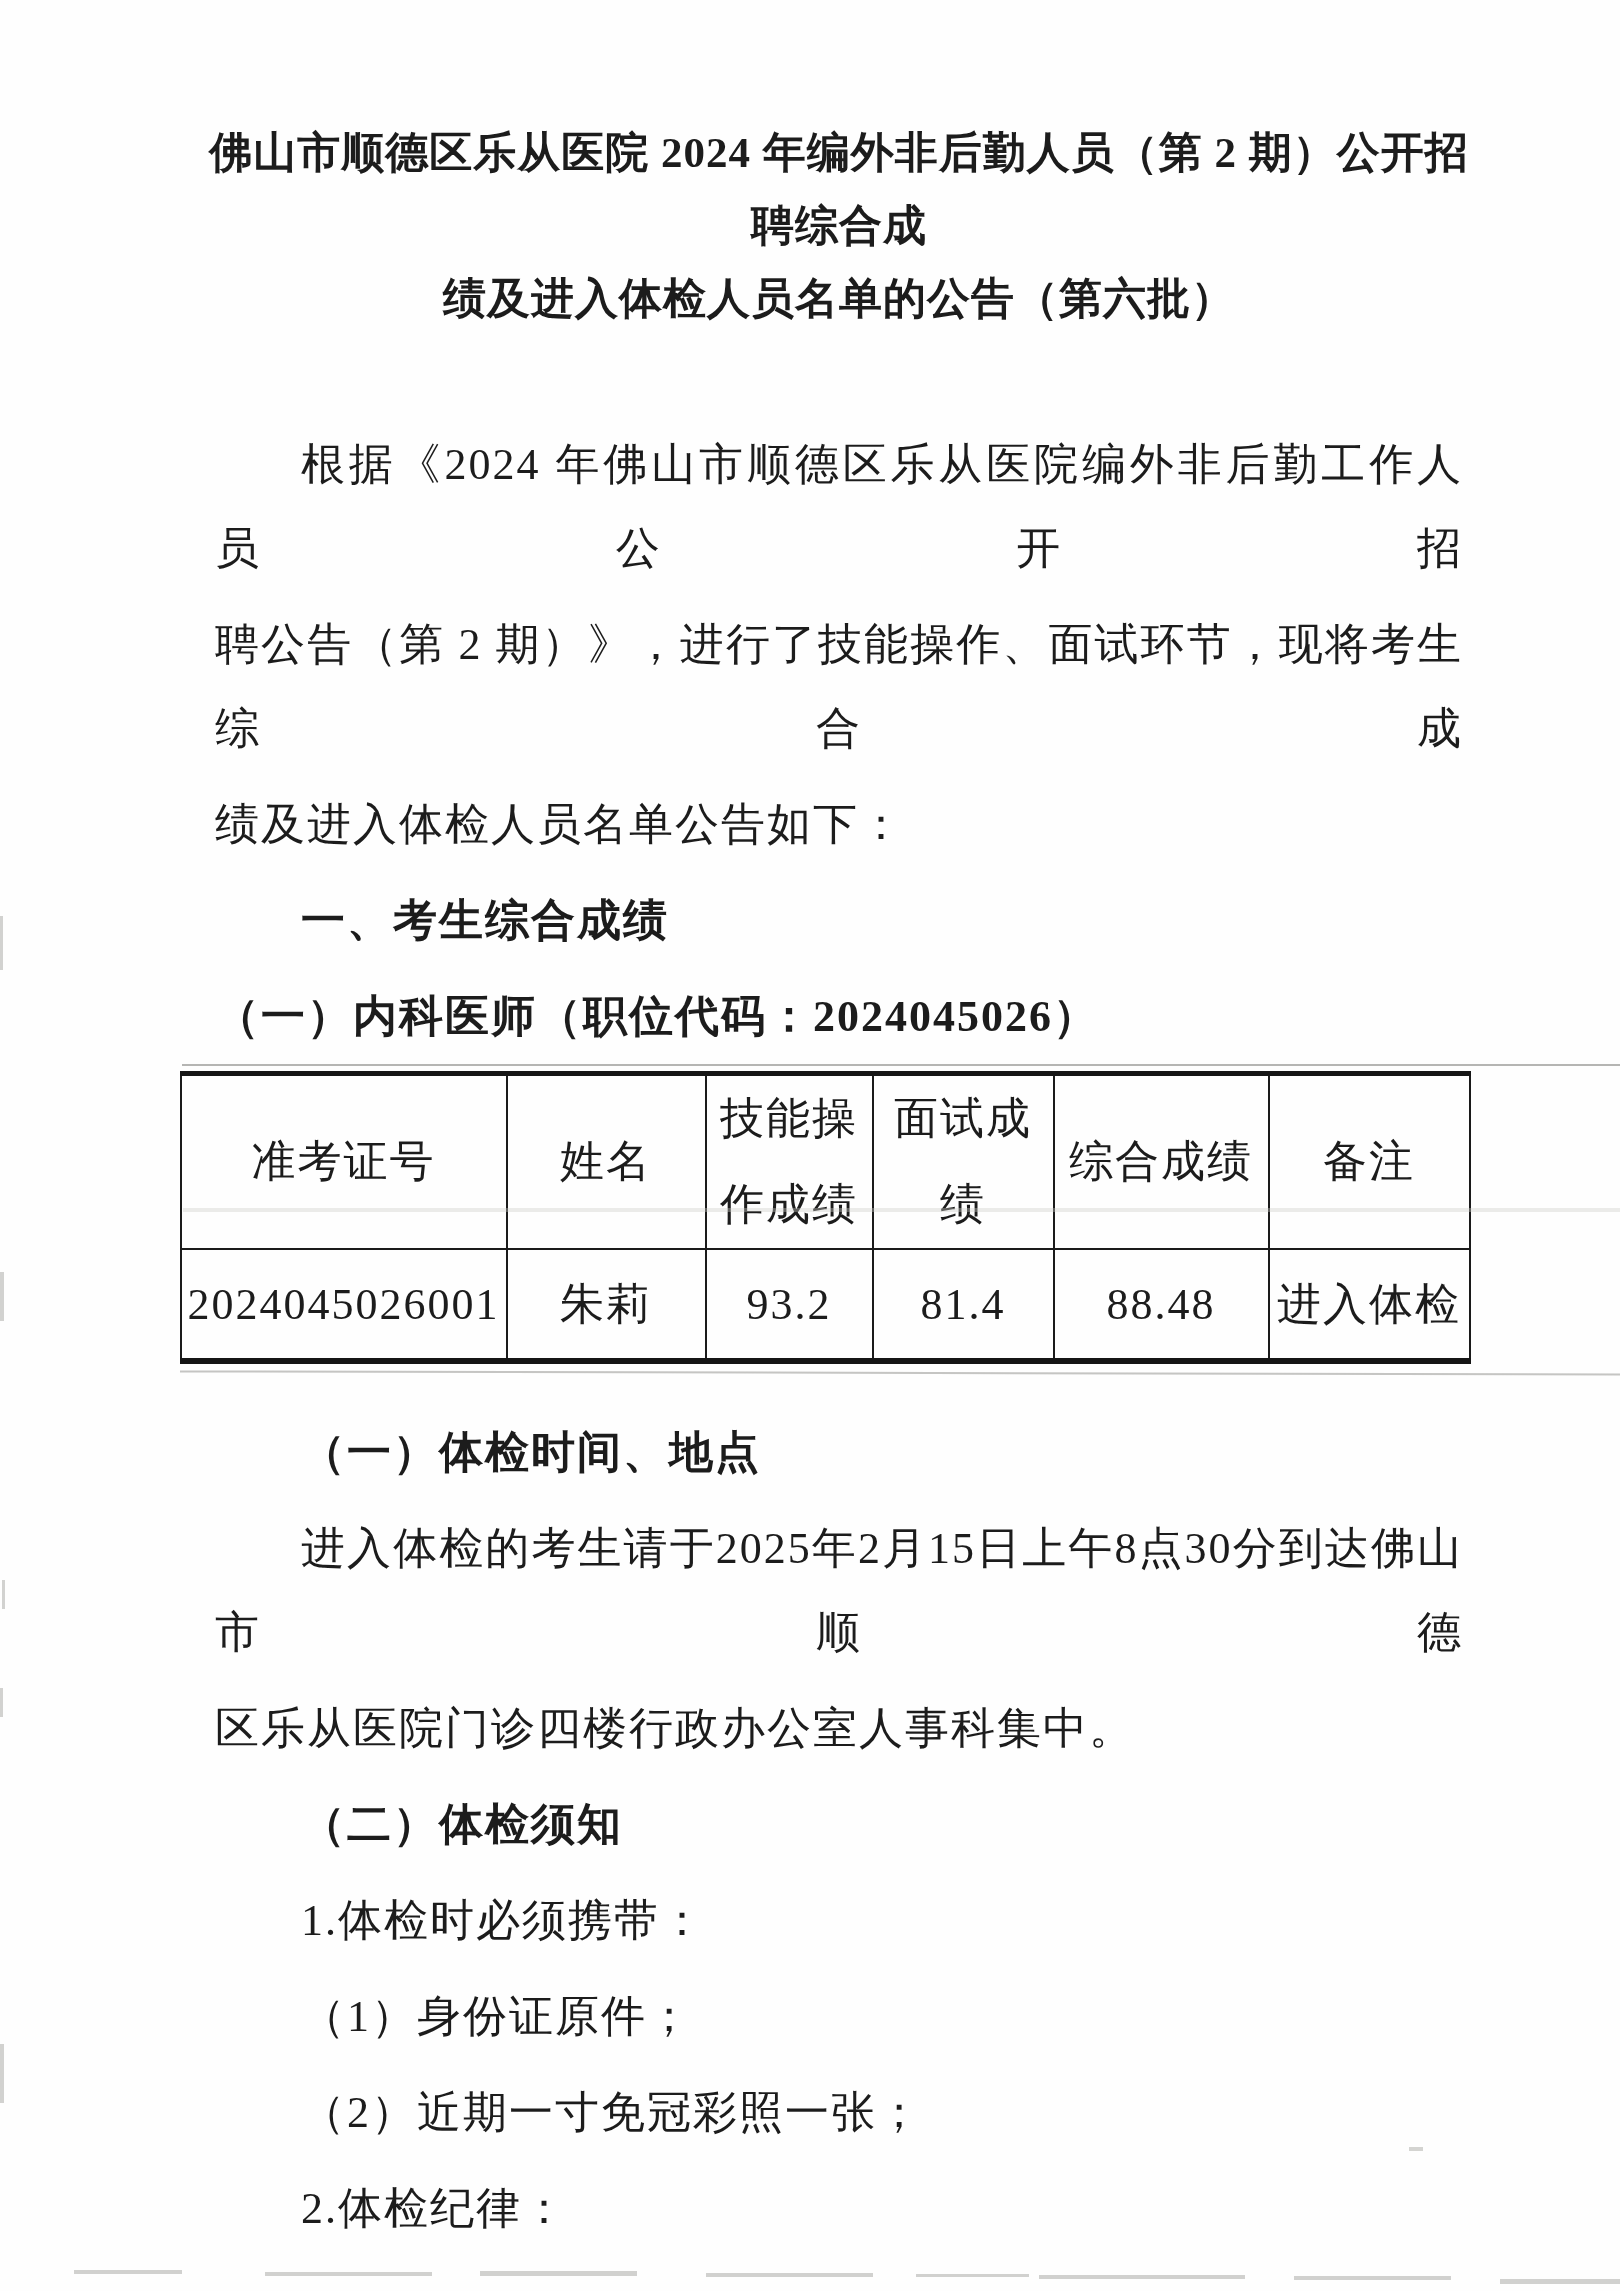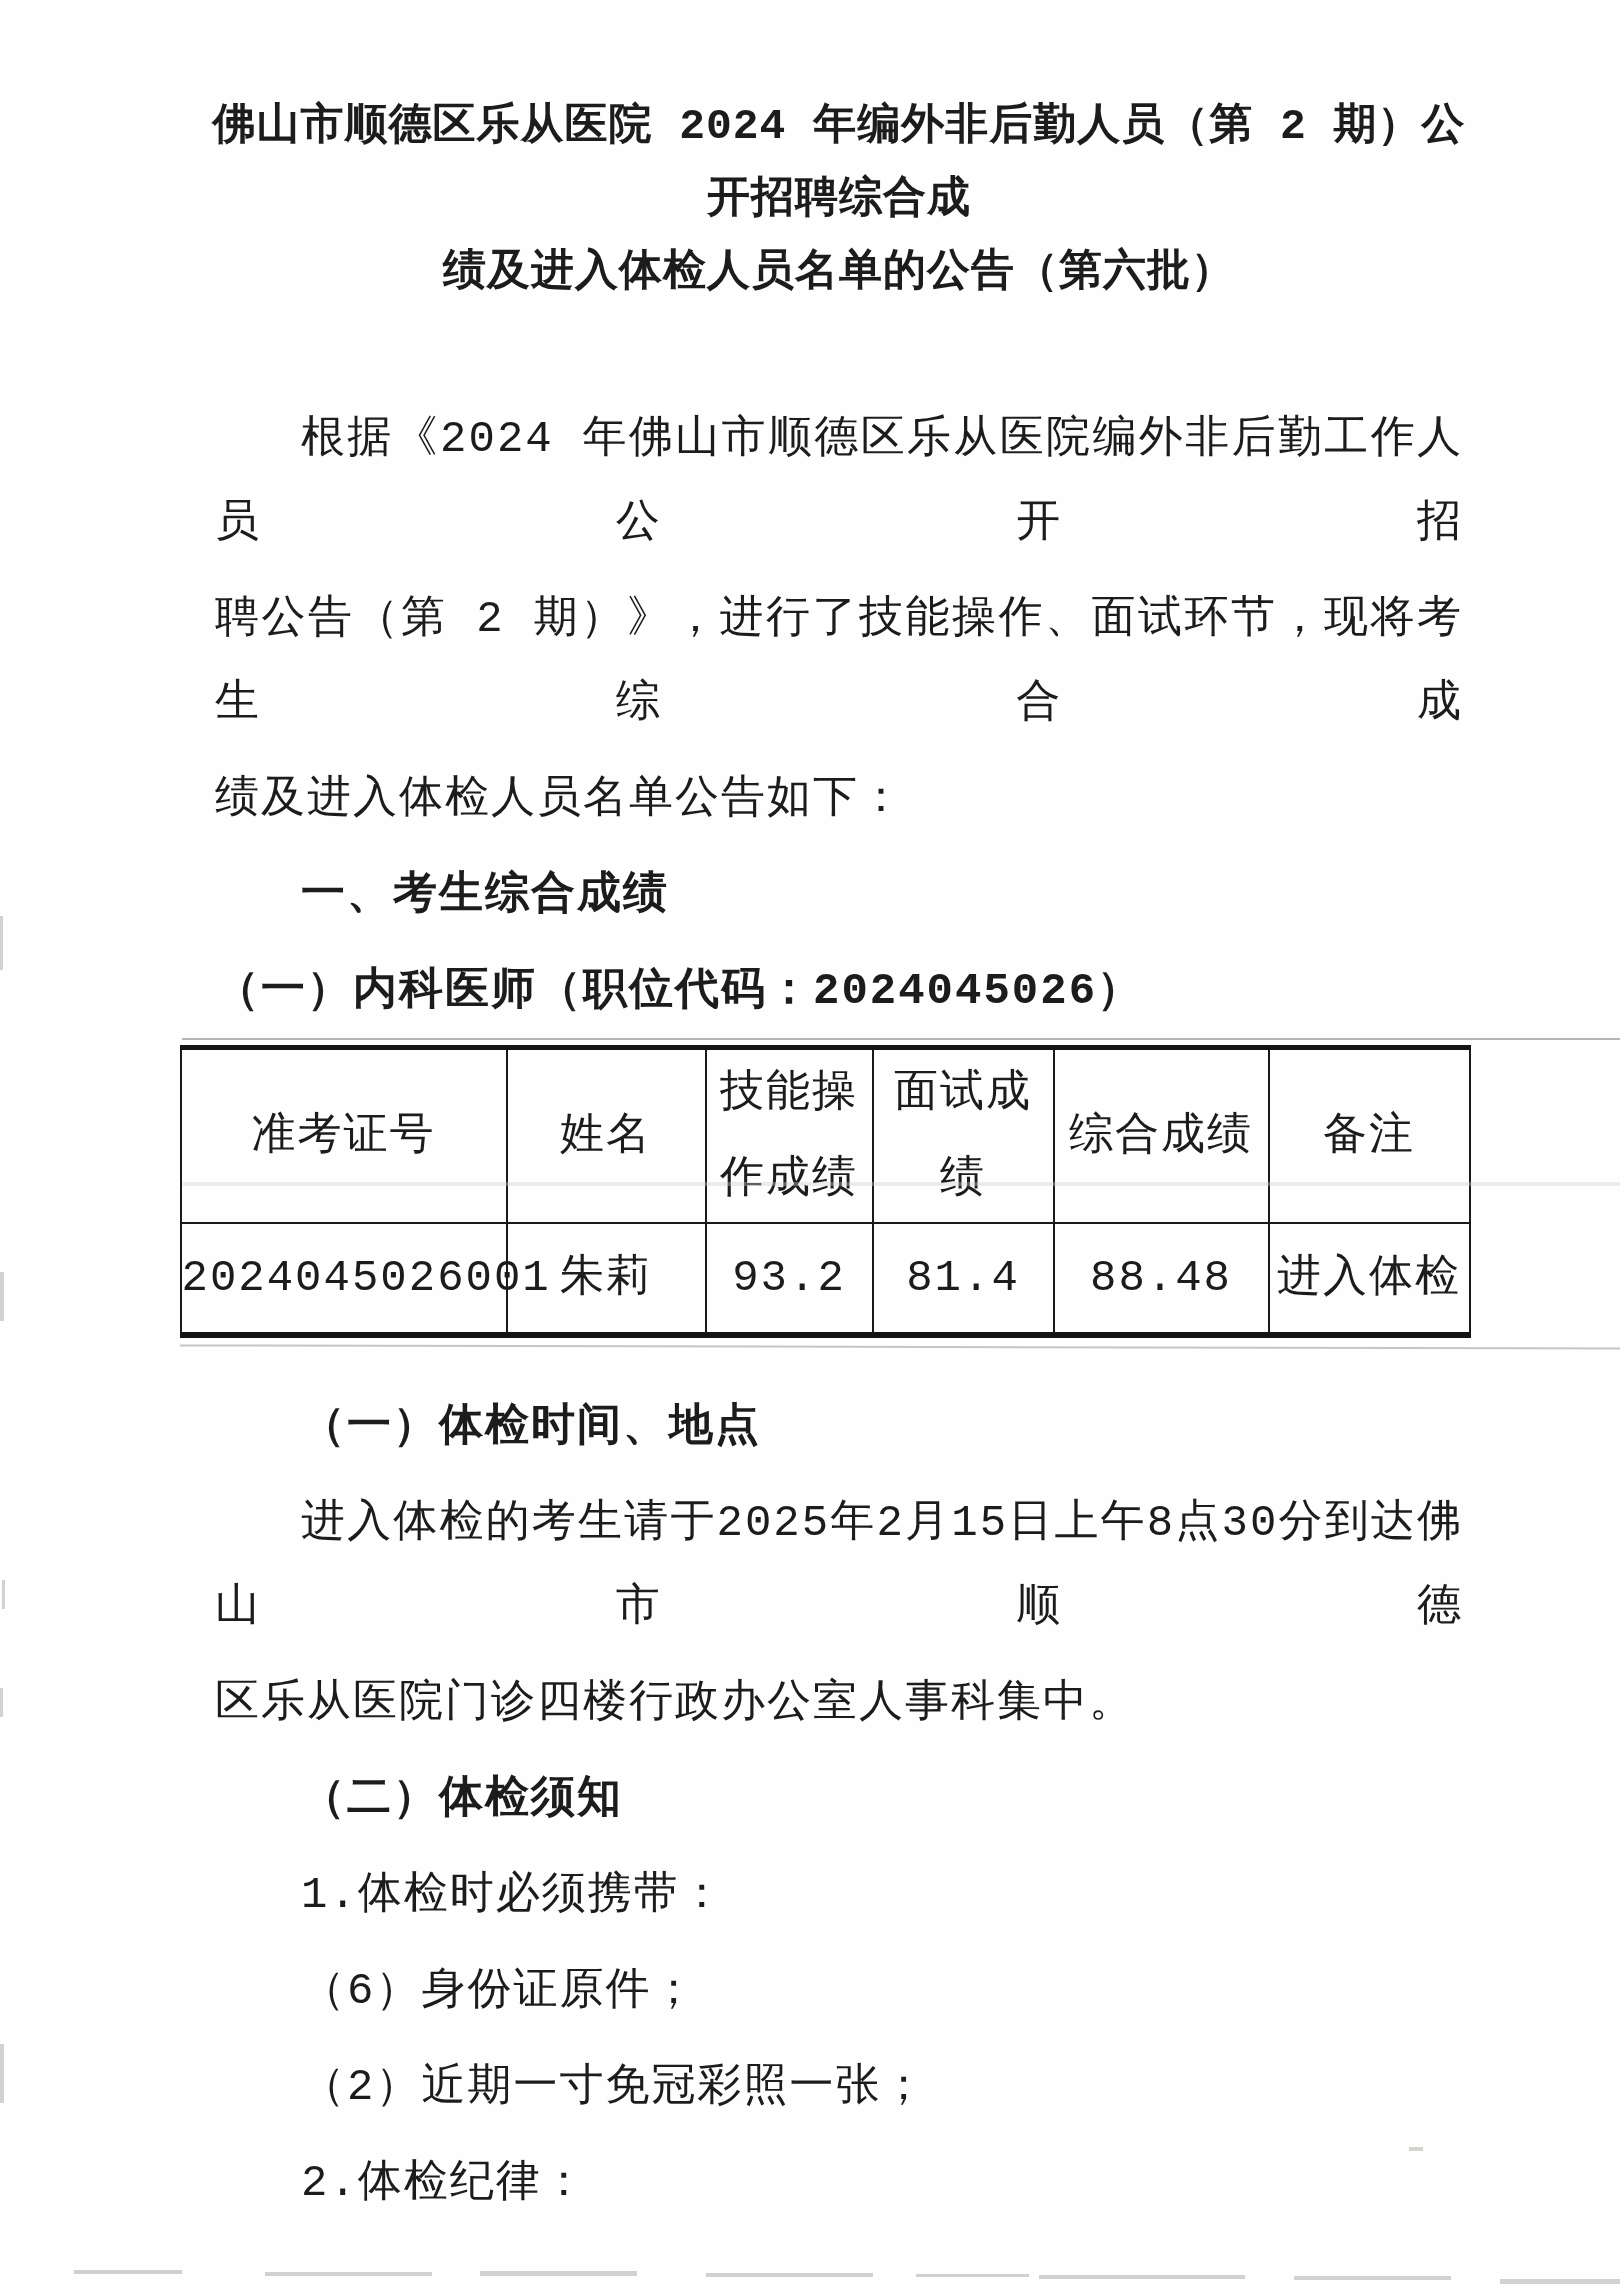--- a/index.html
+++ b/index.html
@@ -11,22 +11,21 @@
   .page {
     position: relative;
     width: 1620px;
     height: 2292px;
     background: #fefefe;
     overflow: hidden;
     font-family: "Liberation Serif", "DejaVu Serif", serif;
     color: #1c1c1c;
   }
   .doc {
-    padding: 90px 145px 0 203px;
-    font-family: Liberation Mono, monospace;
+    padding: 116px 145px 0 203px;
   }
   .title {
     margin: 0 0 88px 0;
     font-size: 43px;
     font-weight: bold;
     text-align: center;
     letter-spacing: 1px;
   }
   .title-line { line-height: 73px; }
 
@@ -157,21 +156,21 @@
         </tbody>
       </table>
       <div class="header-ghost"></div>
     </div>
 
     <p class="line indent bold">（一）体检时间、地点</p>
     <p class="line indent flush">进入体检的考生请于2025年2月15日上午8点30分到达佛山市顺德</p>
     <p class="line">区乐从医院门诊四楼行政办公室人事科集中。</p>
     <p class="line indent bold">（二）体检须知</p>
     <p class="line indent">1.体检时必须携带：</p>
-    <p class="line indent">（6）身份证原件；</p>
+    <p class="line indent">（1）身份证原件；</p>
     <p class="line indent">（2）近期一寸免冠彩照一张；</p>
     <p class="line indent">2.体检纪律：</p>
 
   </div>
 
   <div class="artifact edge-dash" style="left:0; top:916px; width:2.9px; height:54px;"></div>
   <div class="artifact edge-dash" style="left:0; top:1272px; width:3.9px; height:49px;"></div>
   <div class="artifact edge-dash" style="left:2px; top:1580px; width:2.9px; height:29px;"></div>
   <div class="artifact edge-dash" style="left:0; top:1688px; width:2.9px; height:29px;"></div>
   <div class="artifact edge-dash" style="left:0; top:2044px; width:3.9px; height:59px;"></div>

